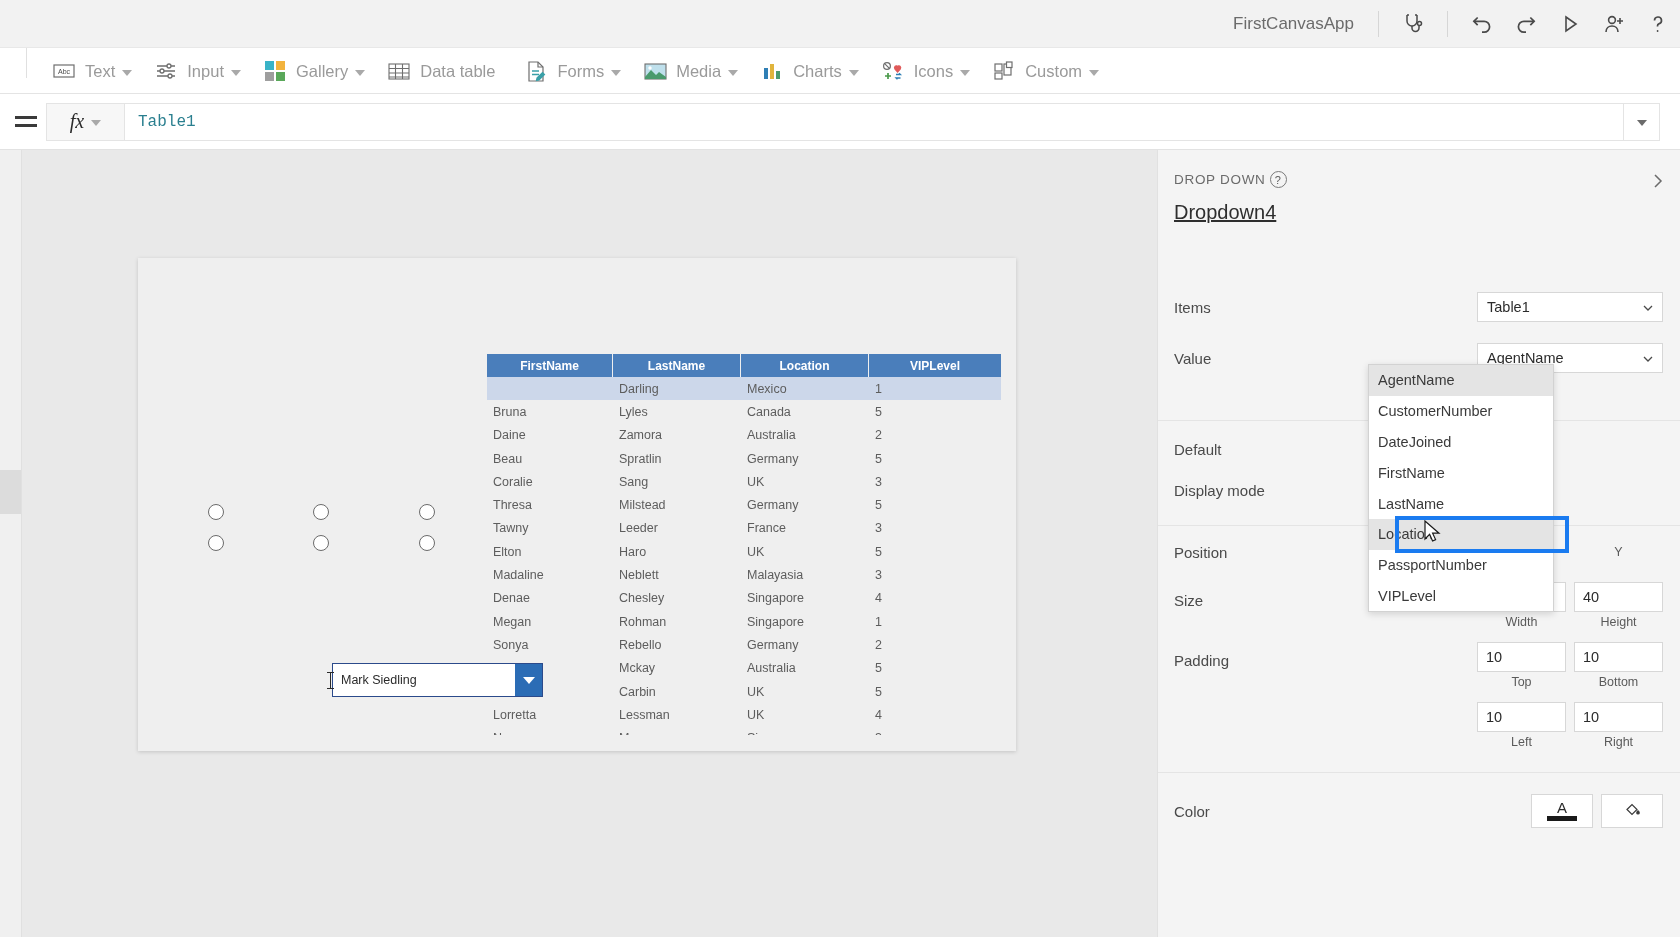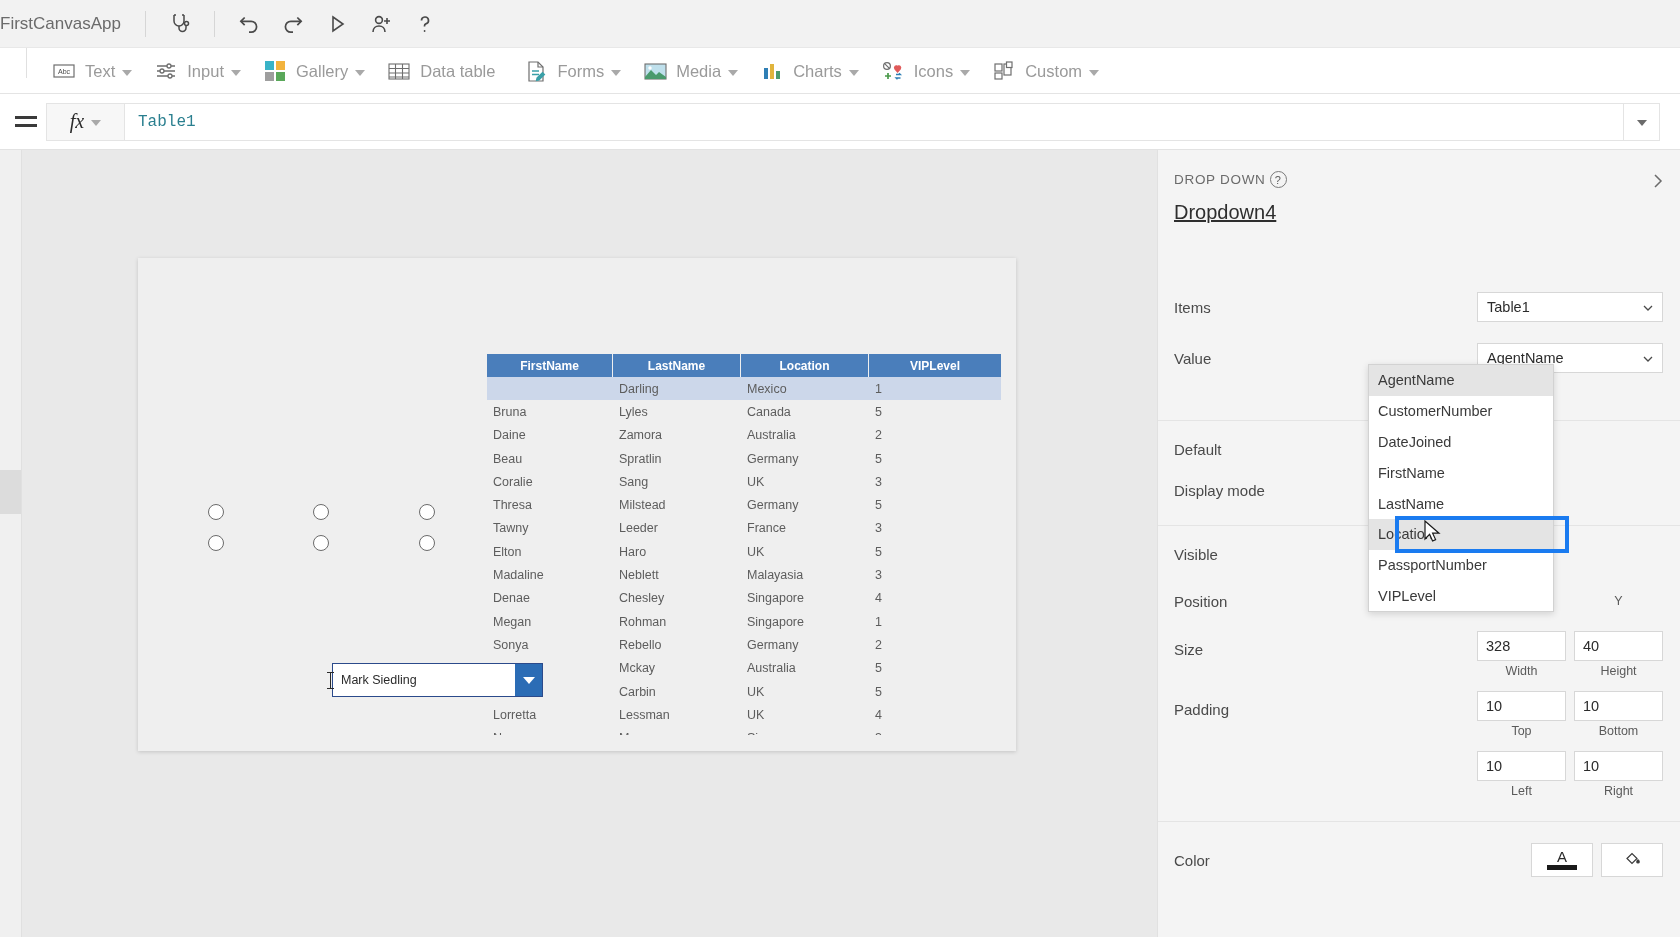--- a/index.html
+++ b/index.html
@@ -15,22 +15,21 @@
     width: 1680px;
     height: 937px;
     background: #ffffff;
   }
 
   
   .topbar {
     position: absolute; left: 0; top: 0;
     width: 1680px; height: 47px;
     background: #f2f2f2;
-    display: flex; align-items: center; justify-content: flex-start;
-    padding-right: 14px;
+    display: flex; align-items: center; justify-content: flex-end;
   }
   .app-title {
     font-size: 17px; color: #6b6b6b;
     margin-right: 12px; white-space: nowrap;
   }
   .vsep {
     width: 1px; height: 26px; background: #d6d6d6;
     margin: 0 12px;
   }
   .hicon {
@@ -700,23 +699,20 @@
       <div class="prow" style="height:41px;margin-top:8px;">
         <span class="plabel">Default</span>
       </div>
 
       <div class="prow" style="height:41px;">
         <span class="plabel">Display mode</span>
       </div>
 
       <div class="pdiv" style="margin-top:14px;"></div>
 
-      <div class="prow" style="height:41px;margin-top:8px;">
-        <span class="plabel">Visible</span>
-      </div>
 
       <div class="prow" style="height:52px;">
         <span class="plabel">Position</span>
         <div class="ngrid" style="top:16px;">
           <div class="ncell">
             <div class="ncap">X</div>
           </div>
           <div class="ncell">
             <div class="ncap">Y</div>
           </div>

